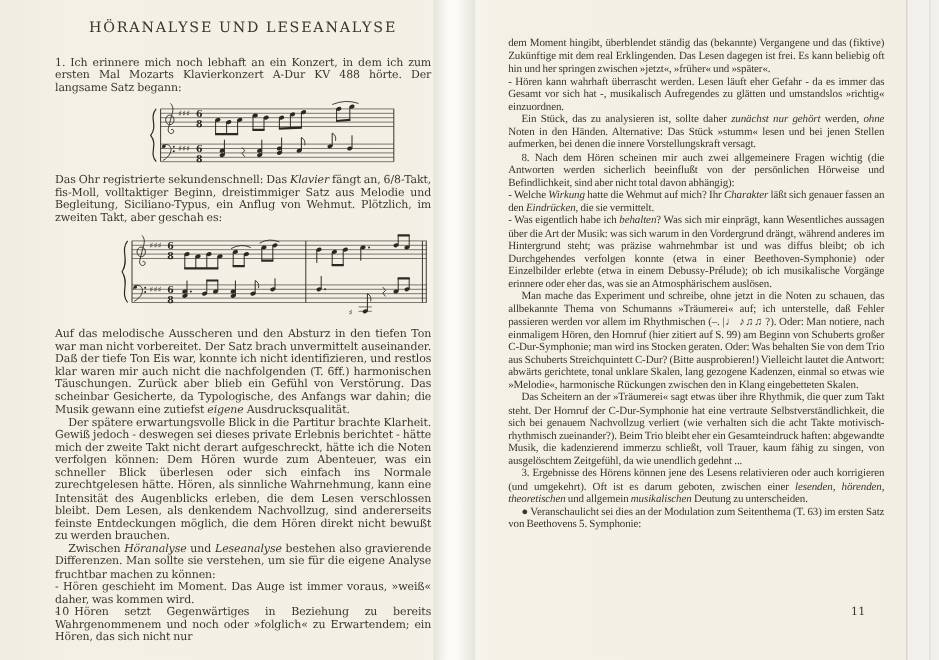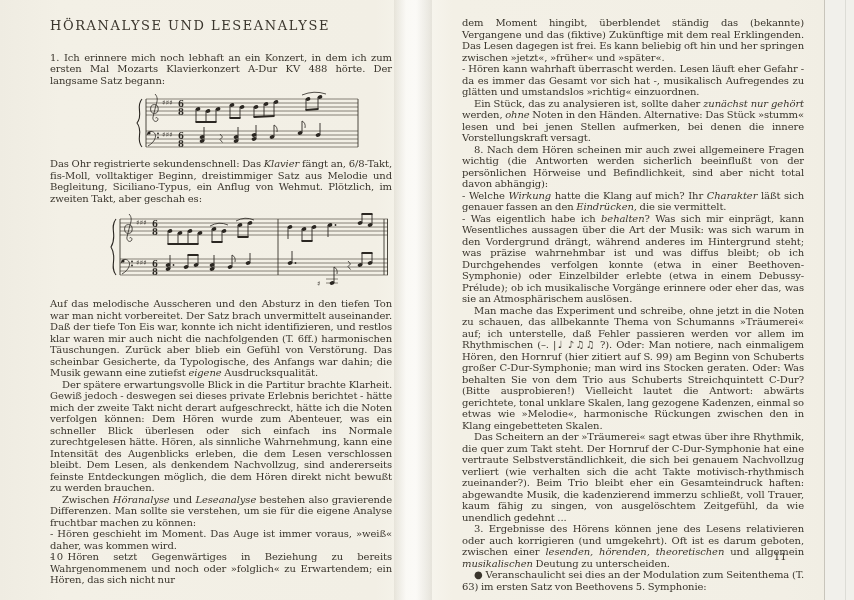--- a/index.html
+++ b/index.html
@@ -15,24 +15,24 @@
   }
   .page-edge-line{position:absolute;left:824px;top:0;width:1px;height:600px;background:rgba(150,147,138,0.45);}
   .outer-strip{position:absolute;left:825px;top:0;width:29px;height:600px;background:#f1f0eb;}
   .outer-strip::after{content:"";position:absolute;left:20px;top:0;width:1px;height:100%;background:rgba(160,158,150,0.25);}
   .col{
     position:absolute;width:342px;
     font-size:10px;line-height:11.5px;letter-spacing:-0.1px;word-spacing:-0.4px;
     text-align:justify;
   }
   .col-left{left:50px;top:20px;}
-  .col-right{left:462px;top:17px;}
+  .col-right{left:462px;top:34px;font-family:Liberation Serif, serif;}
   h1.doc-title{
     font-size:13px;font-weight:normal;letter-spacing:1.6px;
-    margin:0 0 20px 0;text-align:left;
+    margin:0 0 20px 0;text-align:center;
   }
   p{margin:0;}
   p.ind{text-indent:12px;}
   .music{display:block;}
   .music-1{margin:5px 0 5px 82px;}
   .music-2{margin:5px 0 5px 58px;}
   .stf{stroke:#4a453c;stroke-width:0.65;}
   .bar{stroke:#3a352c;stroke-width:0.9;}
   .stem{stroke:#2b2722;stroke-width:0.9;}
   .beam{stroke:#2b2722;stroke-width:2;}
@@ -254,21 +254,21 @@
   <p class="ind"><span>Zwischen </span><i>Höranalyse</i><span> und </span><i>Leseanalyse</i><span> bestehen also gravierende Differenzen. Man sollte sie verstehen, um sie für die eigene Analyse fruchtbar machen zu können:</span></p>
   <p><span>- Hören geschieht im Moment. Das Auge ist immer voraus, »weiß« daher, was kommen wird.</span></p>
   <p><span>- Hören setzt Gegenwärtiges in Beziehung zu bereits Wahrgenommenem und noch oder »folglich« zu Erwartendem; ein Hören, das sich nicht nur</span></p>
 </div>
 
 <div class="col col-right">
   <p><span>dem Moment hingibt, überblendet ständig das (bekannte) Vergangene und das (fiktive) Zukünftige mit dem real Erklingenden. Das Lesen dagegen ist frei. Es kann beliebig oft hin und her springen zwischen »jetzt«, »früher« und »später«.</span></p>
   <p><span>- Hören kann wahrhaft überrascht werden. Lesen läuft eher Gefahr - da es immer das Gesamt vor sich hat -, musikalisch Aufregendes zu glätten und umstandslos »richtig« einzuordnen.</span></p>
   <p class="ind"><span>Ein Stück, das zu analysieren ist, sollte daher </span><i>zunächst nur gehört</i><span> werden, </span><i>ohne</i><span> Noten in den Händen. Alternative: Das Stück »stumm« lesen und bei jenen Stellen aufmerken, bei denen die innere Vorstellungskraft versagt.</span></p>
   <p class="ind"><span>8. Nach dem Hören scheinen mir auch zwei allgemeinere Fragen wichtig (die Antworten werden sicherlich beeinflußt von der persönlichen Hörweise und Befindlichkeit, sind aber nicht total davon abhängig):</span></p>
-  <p><span>- Welche </span><i>Wirkung</i><span> hatte die Klang auf mich? Ihr </span><i>Charakter</i><span> läßt sich genauer fassen an den </span><i>Eindrücken</i><span>, die sie vermittelt.</span></p>
+  <p><span>- Welche </span><i>Wirkung</i><span> hatte die Wehmut auf mich? Ihr </span><i>Charakter</i><span> läßt sich genauer fassen an den </span><i>Eindrücken</i><span>, die sie vermittelt.</span></p>
   <p><span>- Was eigentlich habe ich </span><i>behalten</i><span>? Was sich mir einprägt, kann Wesentliches aussagen über die Art der Musik: was sich warum in den Vordergrund drängt, während anderes im Hintergrund steht; was präzise wahrnehmbar ist und was diffus bleibt; ob ich Durchgehendes verfolgen konnte (etwa in einer Beethoven-Symphonie) oder Einzelbilder erlebte (etwa in einem Debussy-Prélude); ob ich musikalische Vorgänge erinnere oder eher das, was sie an Atmosphärischem auslösen.</span></p>
   <p class="ind"><span>Man mache das Experiment und schreibe, ohne jetzt in die Noten zu schauen, das allbekannte Thema von Schumanns »Träumerei« auf; ich unterstelle, daß Fehler passieren werden vor allem im Rhythmischen (–. |♩ ♪♫♫ ?). Oder: Man notiere, nach einmaligem Hören, den Hornruf (hier zitiert auf S. 99) am Beginn von Schuberts großer C-Dur-Symphonie; man wird ins Stocken geraten. Oder: Was behalten Sie von dem Trio aus Schuberts Streichquintett C-Dur? (Bitte ausprobieren!) Vielleicht lautet die Antwort: abwärts gerichtete, tonal unklare Skalen, lang gezogene Kadenzen, einmal so etwas wie »Melodie«, harmonische Rückungen zwischen den in Klang eingebetteten Skalen.</span></p>
   <p class="ind"><span>Das Scheitern an der »Träumerei« sagt etwas über ihre Rhythmik, die quer zum Takt steht. Der Hornruf der C-Dur-Symphonie hat eine vertraute Selbstverständlichkeit, die sich bei genauem Nachvollzug verliert (wie verhalten sich die acht Takte motivisch-rhythmisch zueinander?). Beim Trio bleibt eher ein Gesamteindruck haften: abgewandte Musik, die kadenzierend immerzu schließt, voll Trauer, kaum fähig zu singen, von ausgelöschtem Zeitgefühl, da wie unendlich gedehnt ...</span></p>
   <p class="ind"><span>3. Ergebnisse des Hörens können jene des Lesens relativieren oder auch korrigieren (und umgekehrt). Oft ist es darum geboten, zwischen einer </span><i>lesenden, hörenden, theoretischen</i><span> und allgemein </span><i>musikalischen</i><span> Deutung zu unterscheiden.</span></p>
   <p class="ind"><span>● Veranschaulicht sei dies an der Modulation zum Seitenthema (T. 63) im ersten Satz von Beethovens 5. Symphonie:</span></p>
 </div>
 
 <div class="pagenum pagenum-left">10</div>
 <div class="pagenum pagenum-right">11</div>
 

